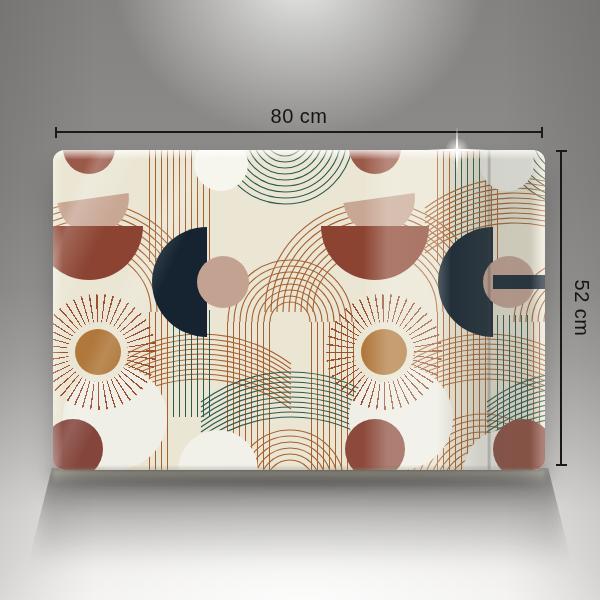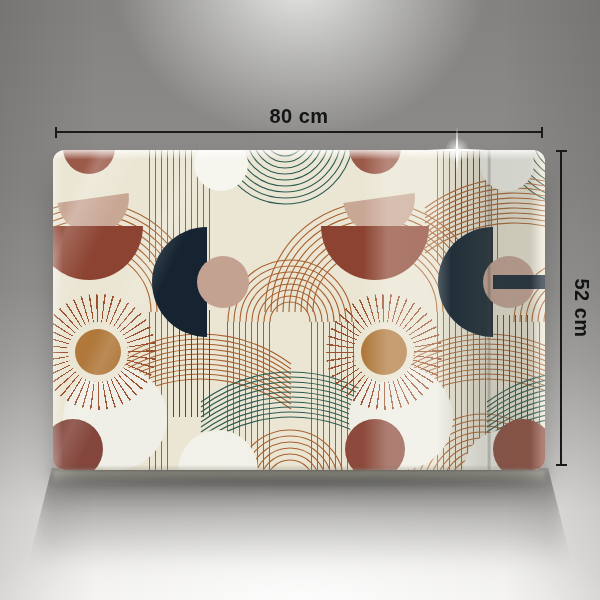--- a/index.html
+++ b/index.html
@@ -1,19 +1,18 @@
 <!DOCTYPE html>
 <html><head>
 <meta charset="utf-8">
 <style>
   html,body{margin:0;padding:0;background:#777;}
   .scene{
     position:relative;width:600px;height:600px;overflow:hidden;
     font-family:"Liberation Sans",sans-serif;
-    font-weight:bold;
     -webkit-font-smoothing:antialiased;
   }
   
   .backdrop{
     position:absolute;inset:0;
     background:
       radial-gradient(70% 26% at 50% 102%, rgba(255,255,255,.9), rgba(255,255,255,0) 75%),
       radial-gradient(46% 40% at 50% -4%, rgba(252,252,250,.85), rgba(252,252,250,0) 68%),
       linear-gradient(90deg, rgba(0,0,0,.10) 0%, rgba(0,0,0,0) 16%, rgba(0,0,0,0) 84%, rgba(0,0,0,.10) 100%),
       linear-gradient(to bottom,#838281 0%,#8d8c8a 30%,#999896 48%,#abaaa8 60%,#c7c6c4 73%,#e3e2e0 85%,#f0efed 100%);

